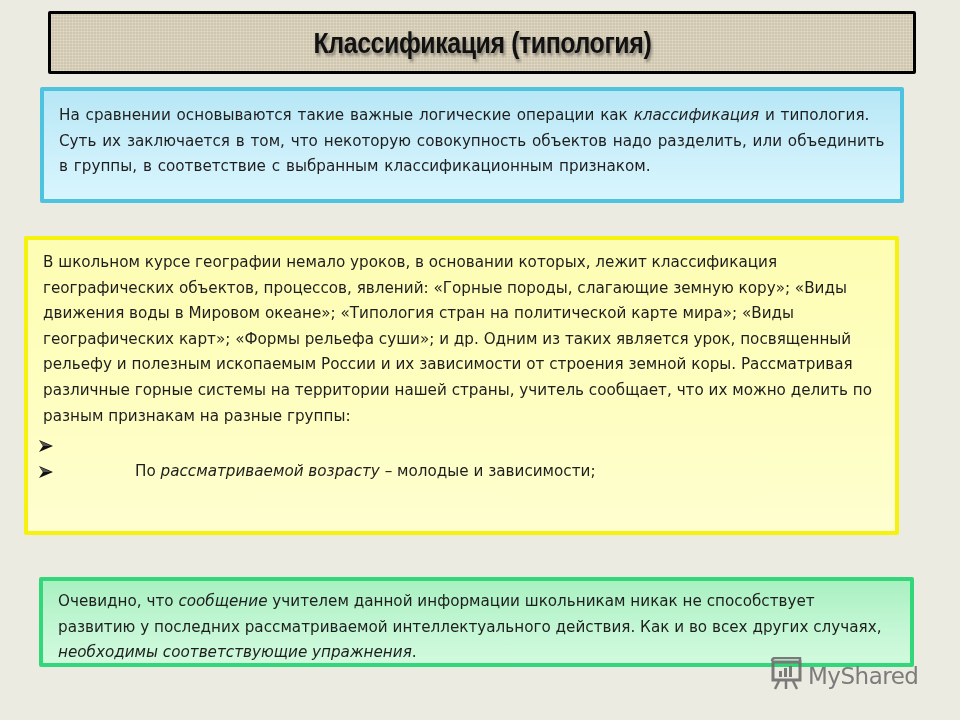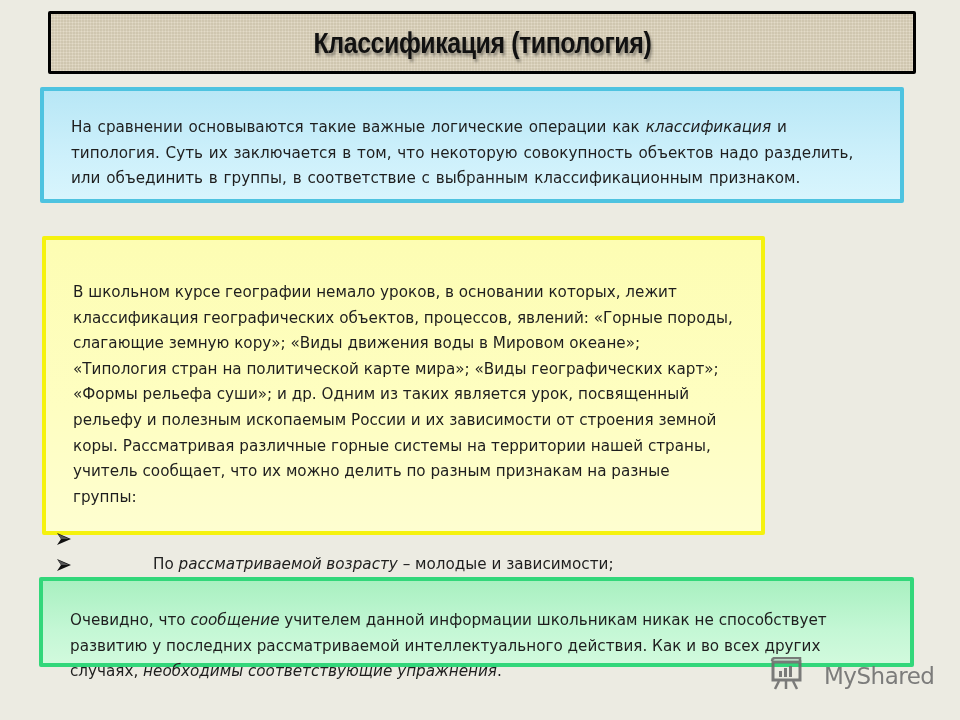--- a/index.html
+++ b/index.html
@@ -54,40 +54,40 @@
     .box-blue {
       left: 40px;
       top: 87px;
       width: 864px;
       height: 116px;
       border: 4px solid #4ec3e0;
       background: linear-gradient(180deg, #b8e7f6 0%, #cdf0fb 60%, #d8f5fd 100%);
       word-spacing: 1px;
     }
     .box-yellow {
-      left: 42px;
+      left: 24px;
       top: 236px;
-      width: 723px;
+      width: 875px;
       height: 299px;
       border: 4px solid #f5f20e;
       background: linear-gradient(180deg, #fdfdb3 0%, #fefec2 60%, #fefed0 100%);
-      padding-top: 24px;
+      padding-top: 6px;
       line-height: 25.6px;
     }
     .box-green {
       left: 39px;
       top: 577px;
       width: 875px;
       height: 90px;
       border: 4px solid #32d77a;
       background: linear-gradient(180deg, #a9f0c1 0%, #c4f7d5 60%, #d1fadd 100%);
-      padding-top: 11px;
+      padding-top: 4px;
     }
     .para {
-      margin: 16px;
+      margin: 4px;
       text-align: left;
     }
     .para em {
       font-style: italic;
     }
     .bullets {
       list-style: none;
       margin: 0;
       padding: 0;
     }
@@ -105,21 +105,21 @@
     .bullet-icon svg {
       display: block;
       margin-left: 0px;
     }
     .watermark {
       position: absolute;
       left: 768px;
       top: 657px;
       display: flex;
       align-items: center;
-      gap: 20px;
+      gap: 4px;
       color: #6e6e6e;
       opacity: 0.9;
     }
     .watermark-text {
       font-family: "DejaVu Sans", sans-serif;
       font-size: 23px;
       color: #707070;
       letter-spacing: -0.5px;
     }
   </style>

